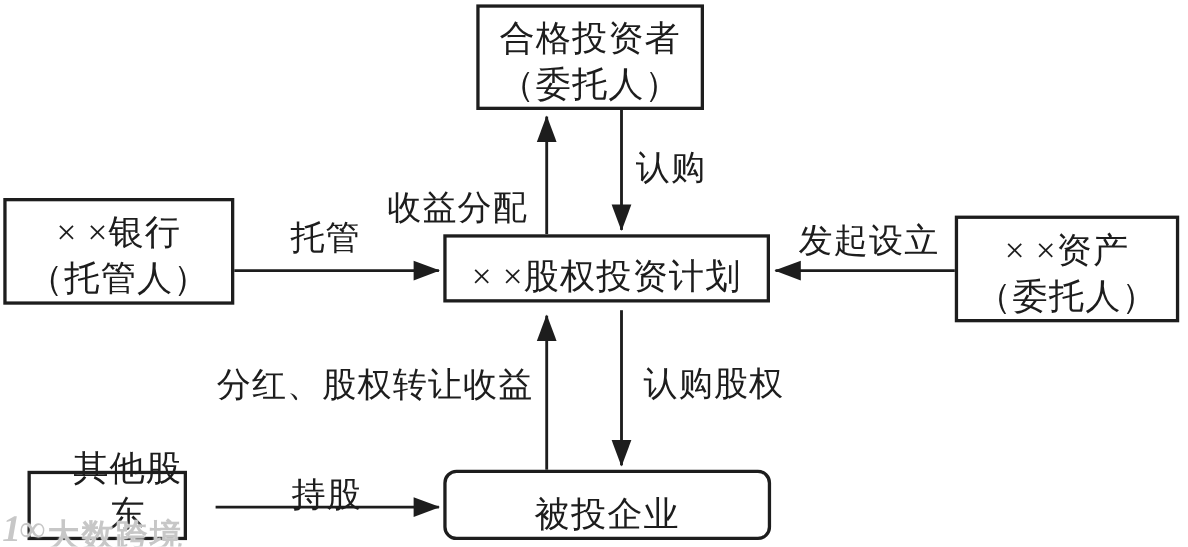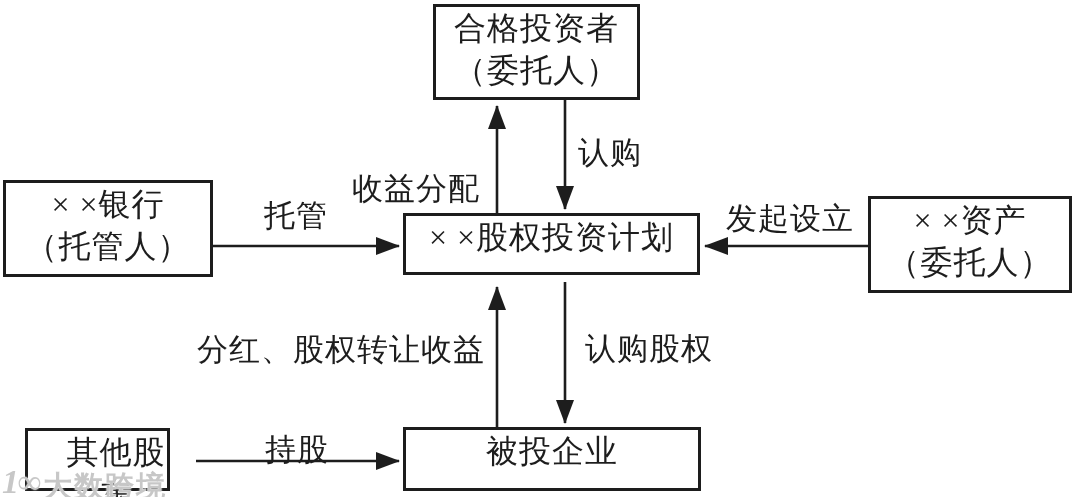--- a/index.html
+++ b/index.html
@@ -18,33 +18,33 @@
     width: 1080px; height: 497px;
   }
   .arrows line { stroke: #1d1d1d; stroke-width: 2.6; }
   .box {
     position: absolute;
     border: 3px solid #1d1d1d;
     background: #ffffff;
     display: flex;
     flex-direction: column;
     align-items: center;
-    justify-content: flex-start;
+    justify-content: flex-end;
     text-align: center;
     font-size: 32px;
     line-height: 1.32;
     letter-spacing: 1px;
     box-sizing: border-box;
   }
   .box-top           { left: 433px; top: 4px;   width: 207px; height: 96px; }
   .box-center        { left: 403px; top: 213px; width: 297px; height: 62px; }
   .box-left          { left: 3px;   top: 180px; width: 210px; height: 97px; }
   .box-right         { left: 868px; top: 196px; width: 204px; height: 97px; }
   .box-bottom-left   { left: 25px;  top: 428px; width: 145px; height: 63px; padding-left: 37px; }
-  .box-bottom-center { left: 403px; top: 427px; width: 298px; height: 64px; }
+  .box-bottom-center { left: 403px; top: 427px; width: 298px; height: 64px; border-radius: 12px; }
   .edge-label {
     position: absolute;
     transform: translateX(-50%);
     font-size: 31px;
     white-space: nowrap;
     letter-spacing: 1px;
   }
   .lbl-income        { left: 416px; top: 132px; margin-top: 36px; }
   .lbl-subscribe     { left: 610px; top: 132px; }
   .lbl-custody       { left: 296px; top: 195px; }

